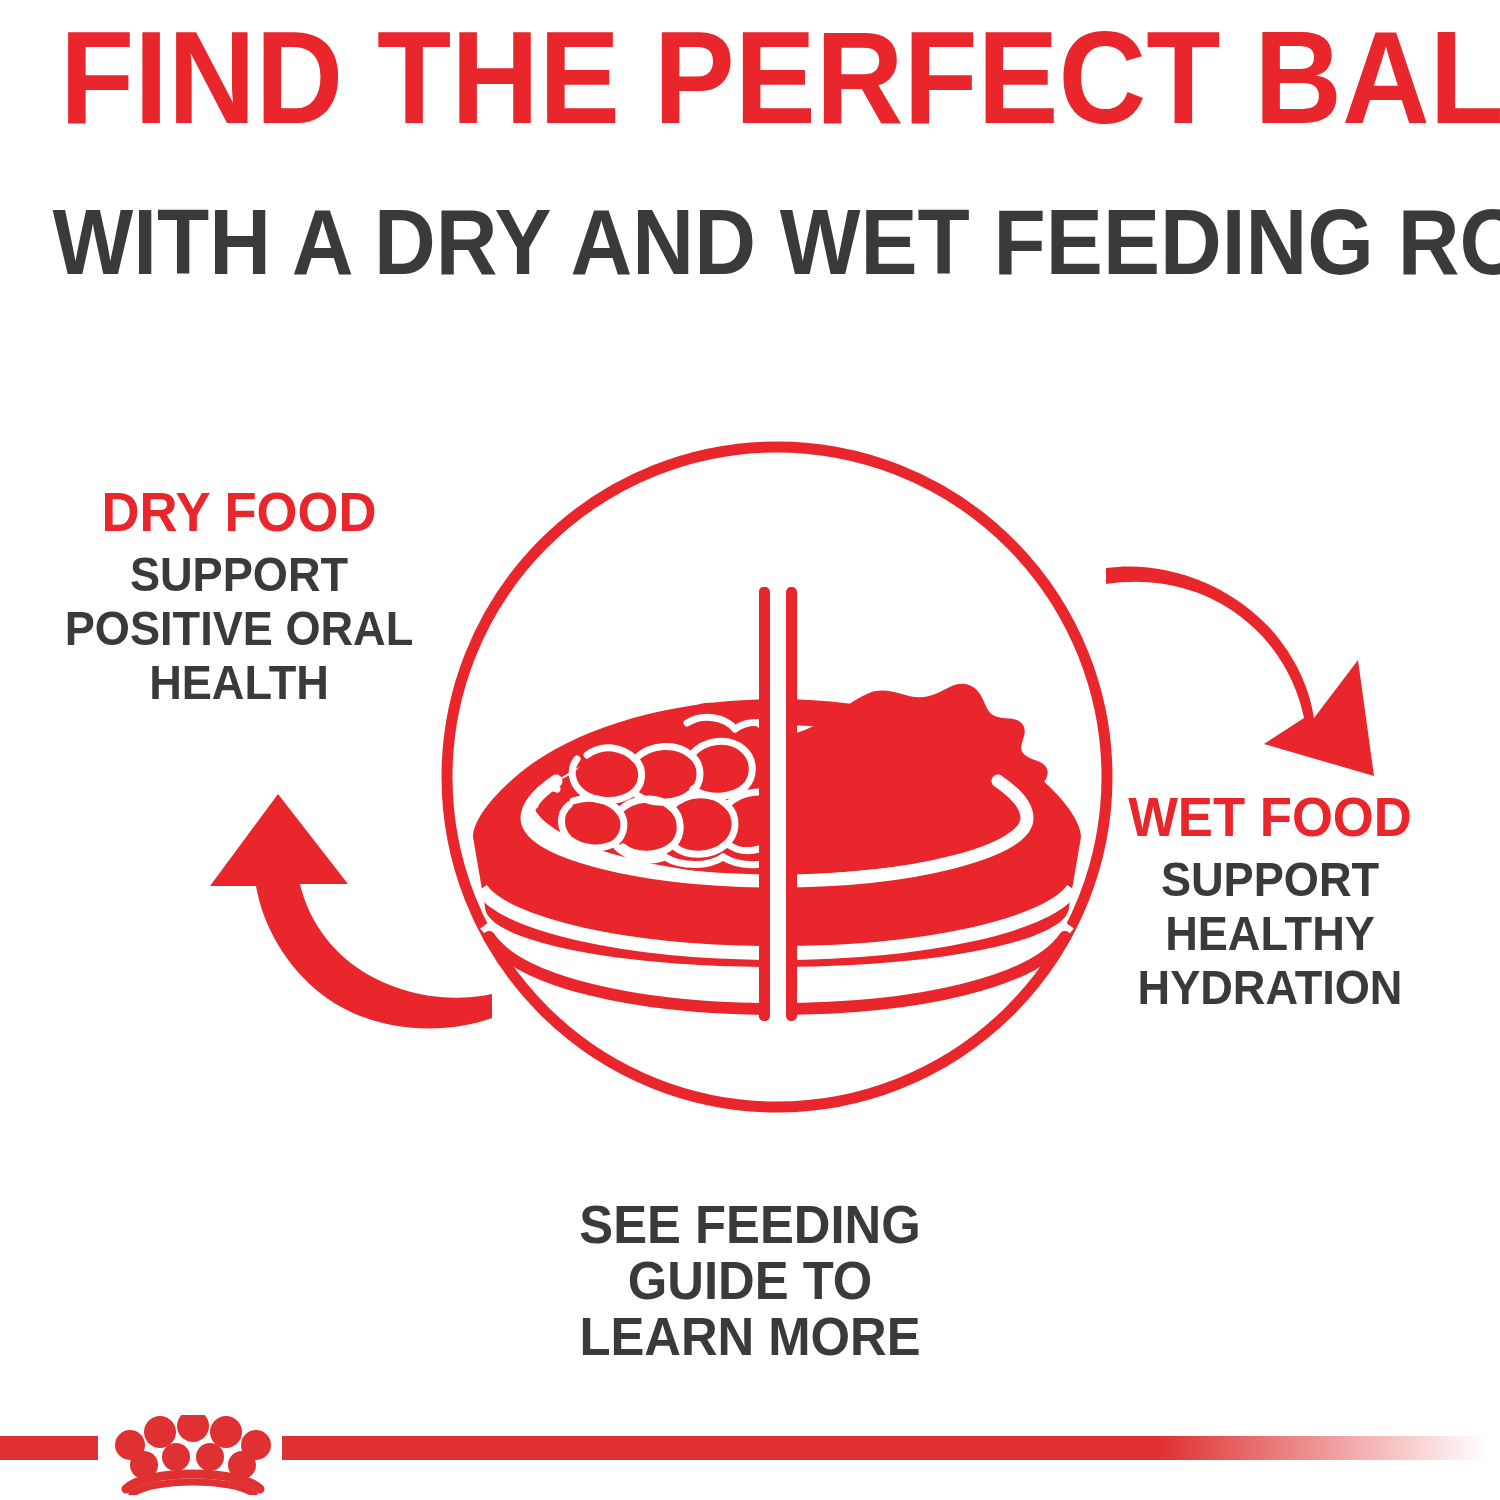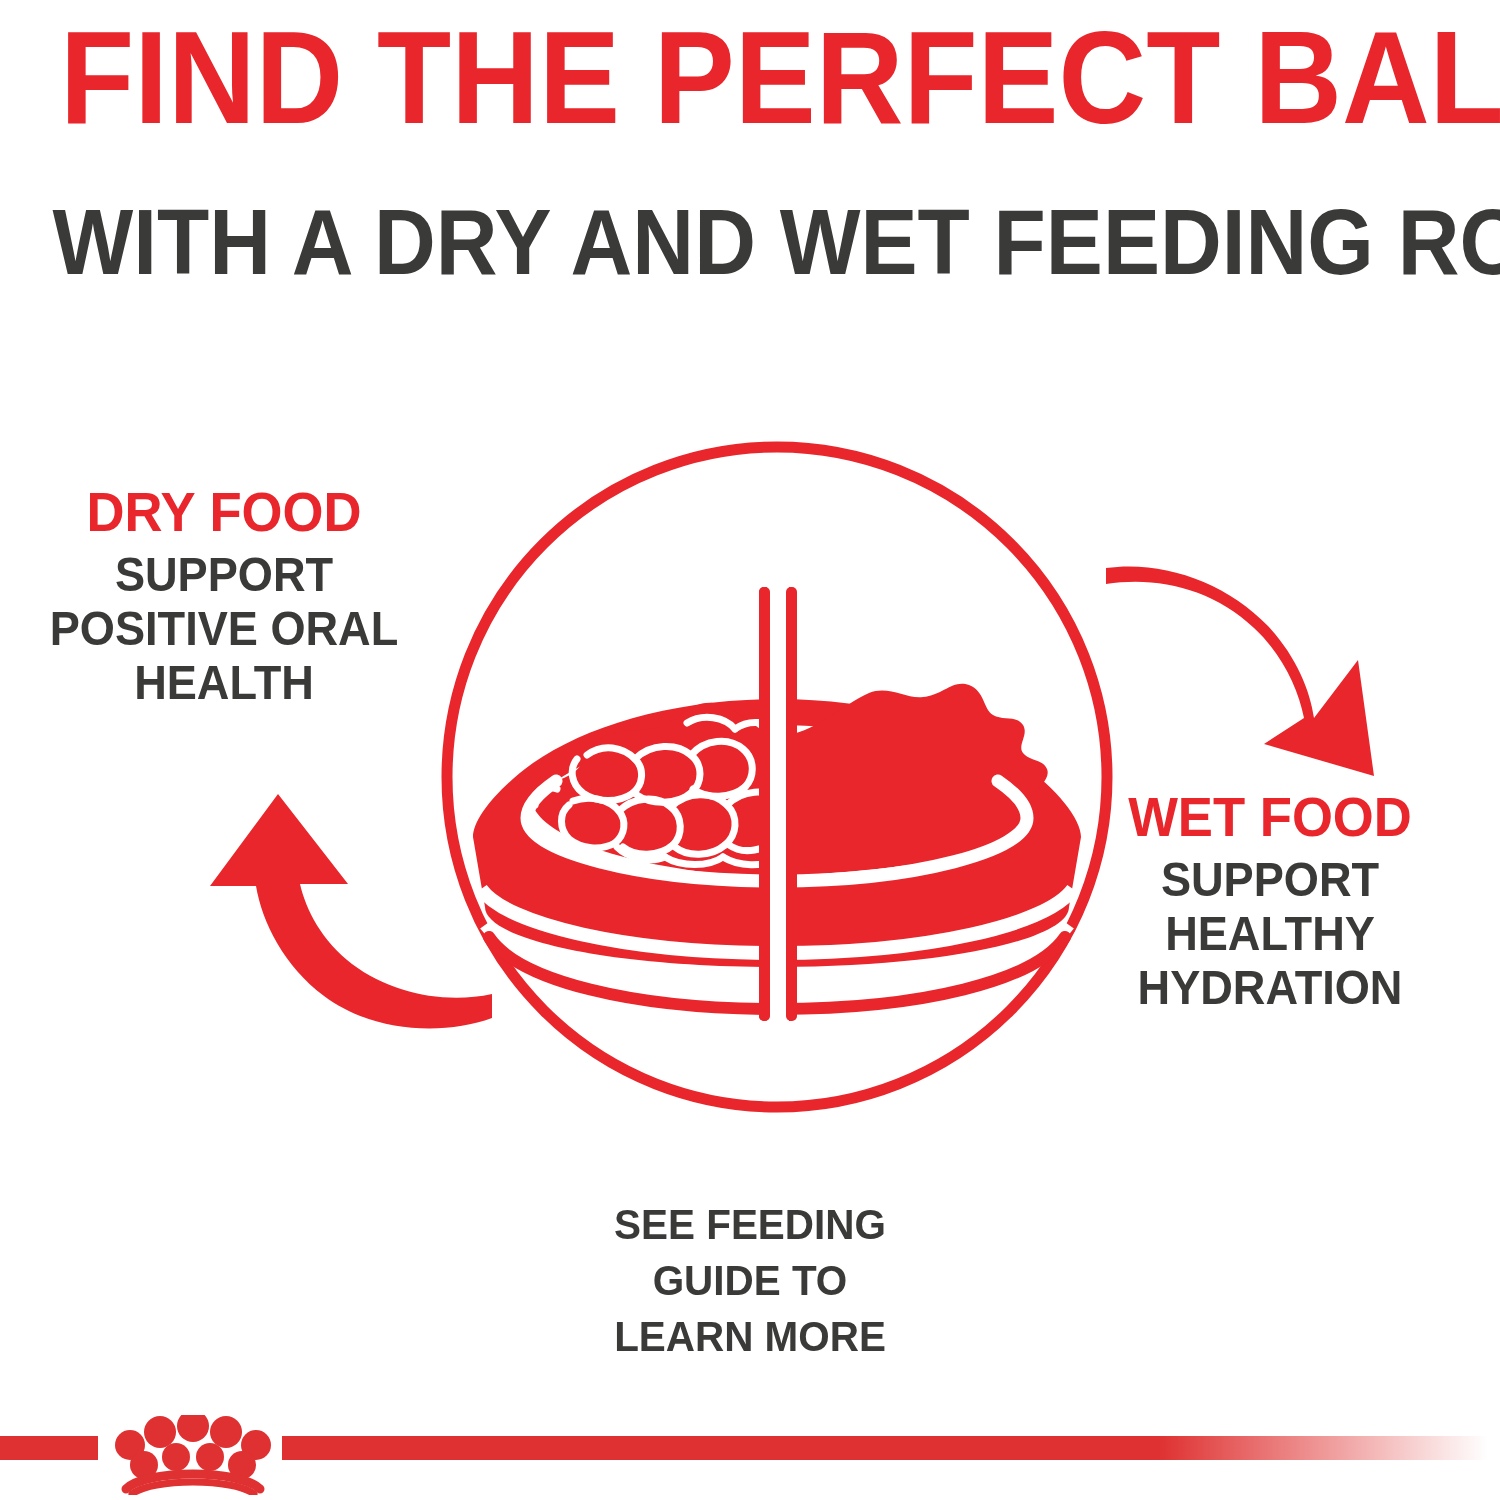--- a/index.html
+++ b/index.html
@@ -74,34 +74,34 @@
   .side-label .body {
     color: #3A3A38;
     font-family: "Liberation Sans Narrow", "Liberation Sans", sans-serif;
     font-weight: 700;
     font-size: 48px;
     line-height: 54px;
     transform: scaleX(0.94);
     margin-top: 6px;
   }
 
-  #dry-label  { left: 9px;  top: 482px;  width: 430px; }
+  #dry-label  { left: 24px;  top: 482px;  width: 430px; }
   #wet-label  { right: 10px; top: 787px;  width: 440px; }
 
   
   .caption {
     position: absolute;
     left: 0;
     top: 1196px;
     width: 1500px;
     text-align: center;
     color: #3A3A38;
     font-family: "Liberation Sans Narrow", "Liberation Sans", sans-serif;
     font-weight: 700;
-    font-size: 43px;
+    font-size: 54px;
     line-height: 56px;
   }
   .caption span { display: block; transform: scaleX(0.94); }
 
   
   .arrow { position: absolute; }
   #arrow-left  { left: 196px;  top: 780px;  width: 300px; height: 270px; }
   #arrow-right { left: 1100px; top: 548px;  width: 300px; height: 250px; }
   .arrow svg { display: block; width: 100%; height: 100%; }
 

